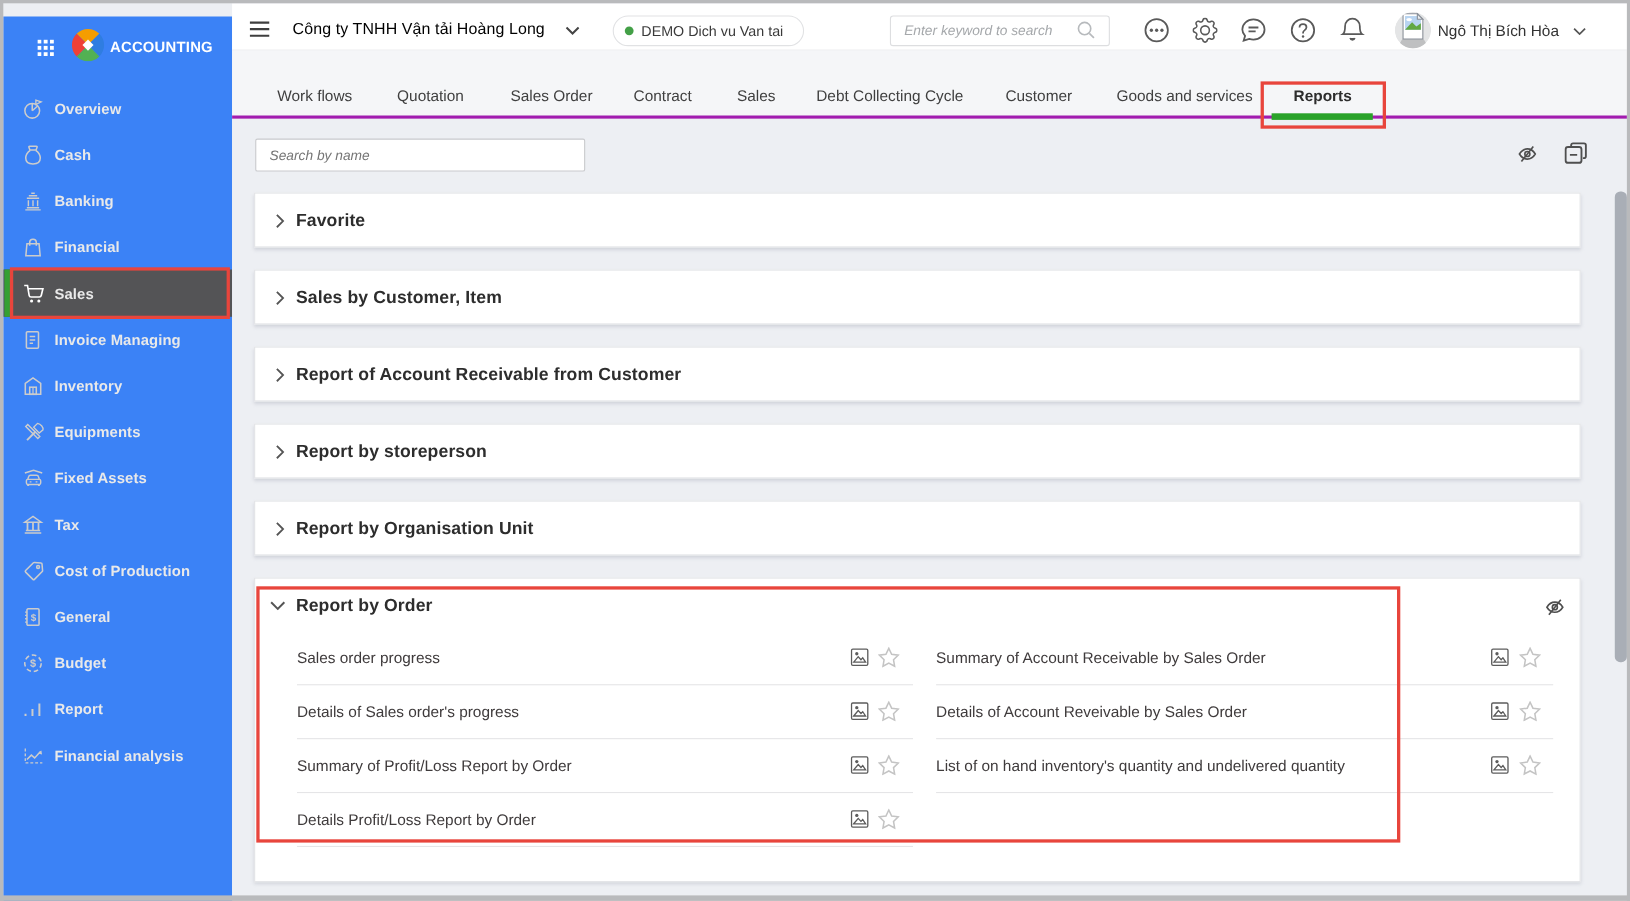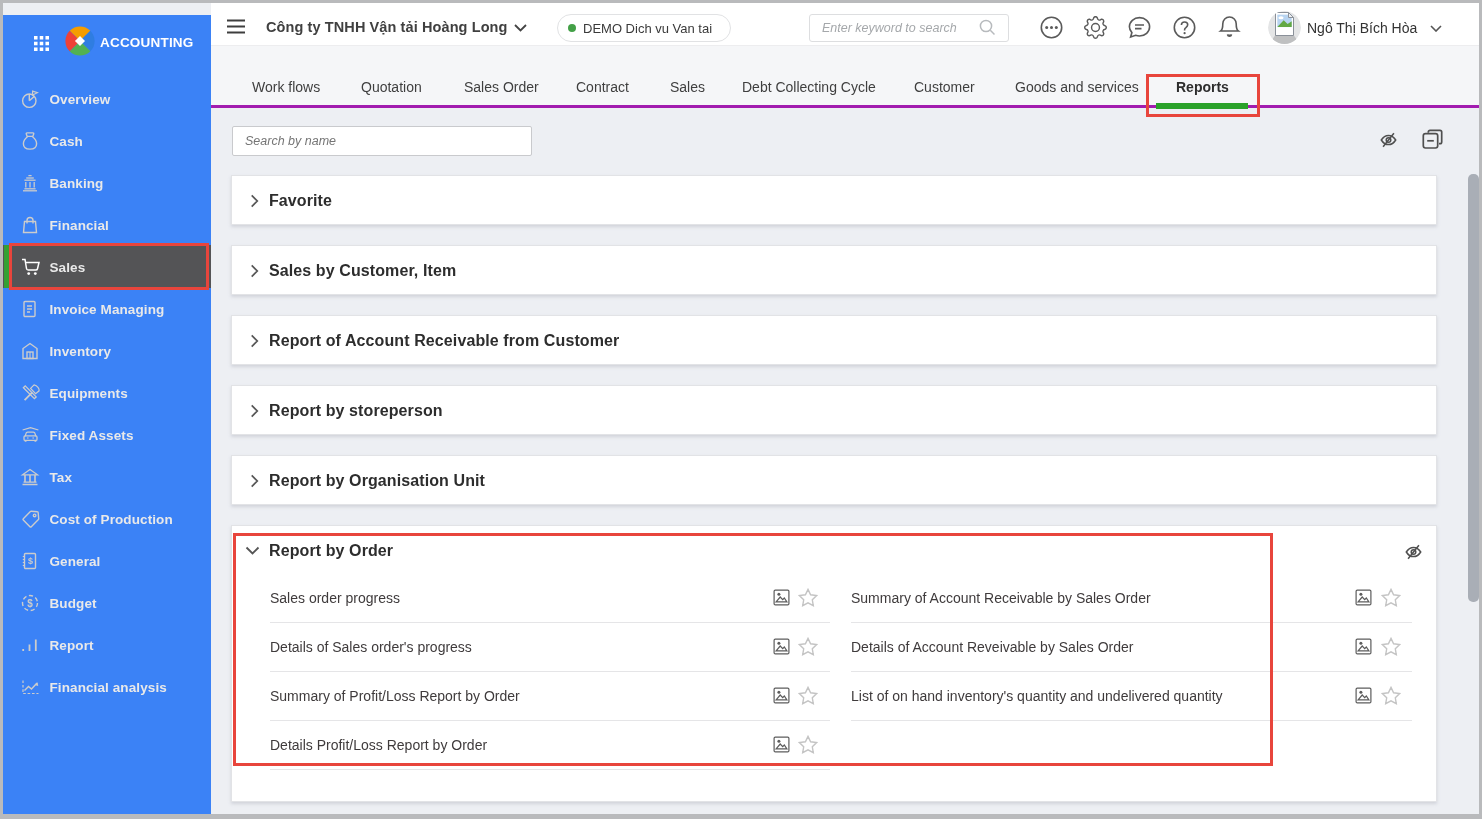--- a/index.html
+++ b/index.html
@@ -191,21 +191,21 @@
         </svg>
         <span class="txt">Financial analysis</span>
       </div>
   </div>
 
   <div class="abs" id="topbar">
 
     <svg class="abs" style="left:16px;top:16px" width="18" height="15" viewBox="0 0 18 15" stroke="#3e3e3e" stroke-width="2" fill="none">
         <path d="M0 1.5 H18 M0 7.5 H18 M0 13.5 H18"></path>
       </svg>
-    <div class="abs" style="left:55px;top:16px;font-size:14.5px;font-weight:700;color:#404040;letter-spacing:.1px">Công ty TNHH Vận tải Hoàng Long</div>
+    <div class="abs" style="left:55px;top:16px;font-size:14.5px;font-weight:400;color:#000000;letter-spacing:.1px">Công ty TNHH Vận tải Hoàng Long</div>
     <svg class="abs" style="left:303px;top:21px" width="13" height="8" viewBox="0 0 13 8" stroke="#444" stroke-width="1.8" fill="none">
         <path d="M1 1 L6.5 6.5 L12 1"></path>
       </svg>
     <div class="abs" style="left:346px;top:11px;width:174px;height:28px;border:1px solid #e1e2e4;border-radius:14px;background:#fff"></div>
     <div class="abs" style="left:357px;top:21px;width:8px;height:8px;border-radius:50%;background:#43a047"></div>
     <div class="abs" style="left:372px;top:18px;font-size:13px;color:#3a3a3a">DEMO Dich vu Van tai</div>
 
     <div class="abs" style="left:598px;top:11px;width:200px;height:28px;border:1px solid #dddee0;border-radius:3px;background:#fff"></div>
     <div class="abs" style="left:611px;top:18px;font-size:12.5px;font-style:italic;color:#a5a8ab">Enter keyword to search</div>
     <svg class="abs" style="left:768px;top:16px" width="17" height="17" viewBox="0 0 17 17" stroke="#b7babd" stroke-width="1.5" fill="none">

